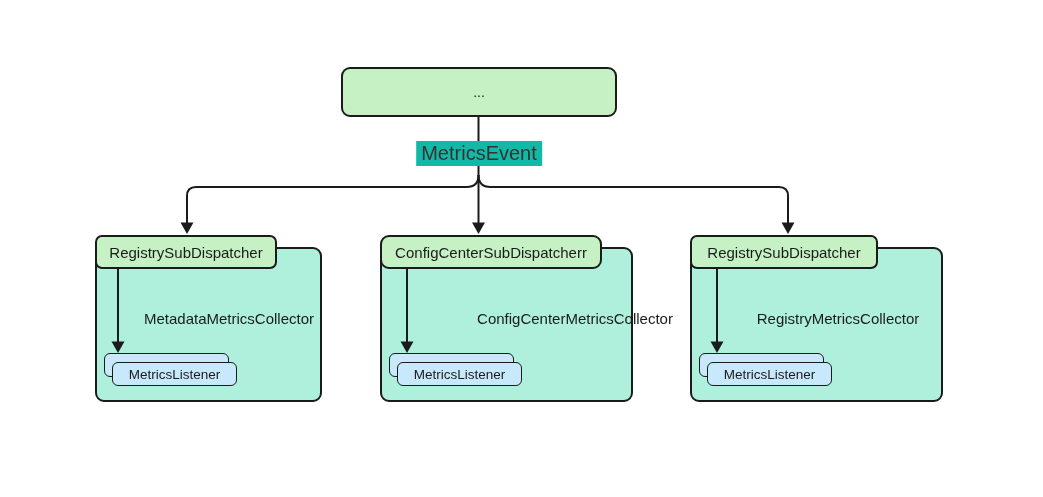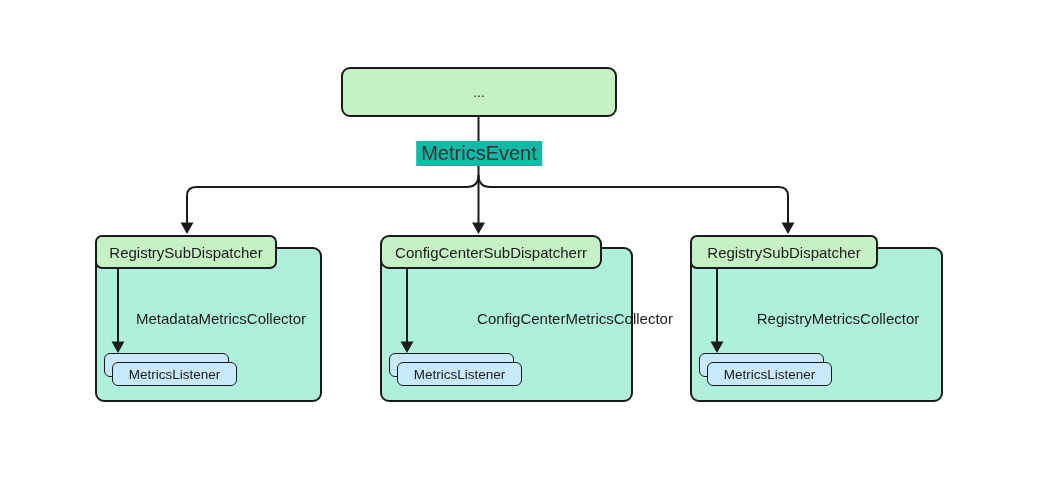--- a/index.html
+++ b/index.html
@@ -49,21 +49,21 @@
   .g1 .dispatcher{width:222px;border-radius:9px;}
   .g2 .dispatcher{width:188px;}
   .collector-label{
     position:absolute;
     transform:translateX(-50%);
     top:61px;
     line-height:18px;
     font-size:15px;color:#1b1b1b;
     white-space:nowrap;
   }
-  .g0 .collector-label{left:124px;}
+  .g0 .collector-label{left:132px;}
   .g1 .collector-label{left:153px;margin-left:40px;}
   .g2 .collector-label{left:146px;}
   .listener{
     position:absolute;
     box-sizing:border-box;
     width:125px;height:24px;
     background:var(--listener-fill,#c8e8fb);
     border:1.8px solid var(--border,#1b1b1b);
     border-radius:6px;
     display:flex;align-items:center;justify-content:center;

